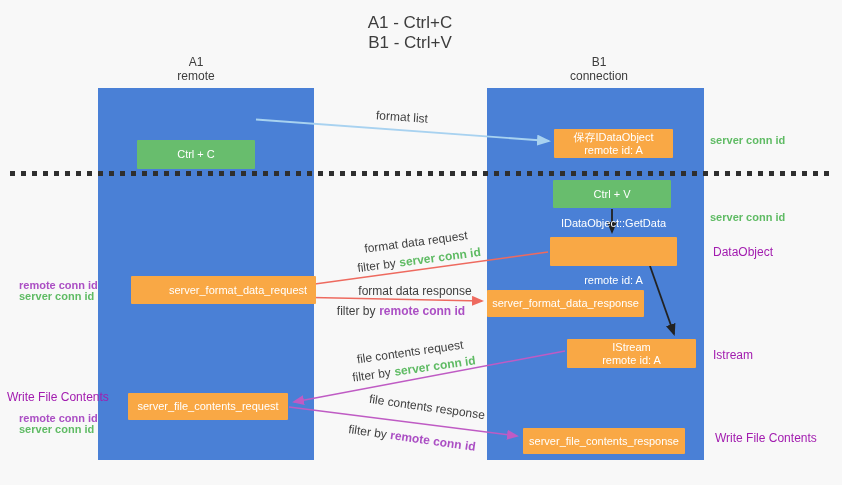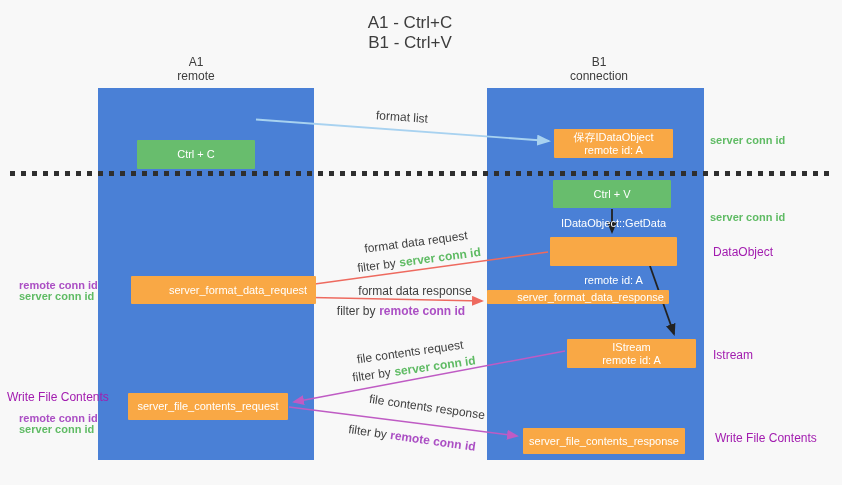--- a/index.html
+++ b/index.html
@@ -113,21 +113,21 @@
     <div>保存IDataObject</div>
     <div>remote id: A</div>
   </div>
   <div class="node green" style="left:553px;top:180px;width:118px;height:28px;">
     <div>Ctrl + V</div>
   </div>
   <div class="node orange" style="left:550px;top:237px;width:127px;height:29px;gap:44px;">
     <div>IDataObject::GetData</div>
     <div>remote id: A</div>
   </div>
-  <div class="node orange" style="left:487px;top:290px;width:157px;height:14px;padding-left:25px;">
+  <div class="node orange" style="left:487px;top:290px;width:157px;height:27px;">
     <div>server_format_data_response</div>
   </div>
   <div class="node orange" style="left:567px;top:339px;width:129px;height:29px;">
     <div>IStream</div>
     <div>remote id: A</div>
   </div>
   <div class="node orange" style="left:523px;top:428px;width:162px;height:26px;">
     <div>server_file_contents_response</div>
   </div>
 

